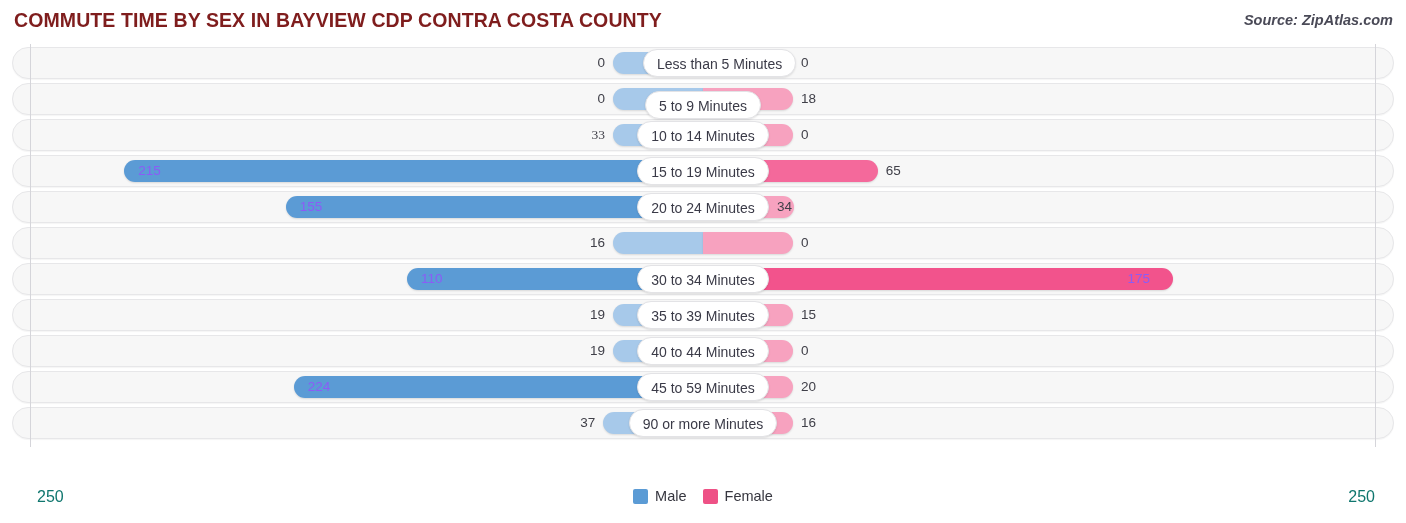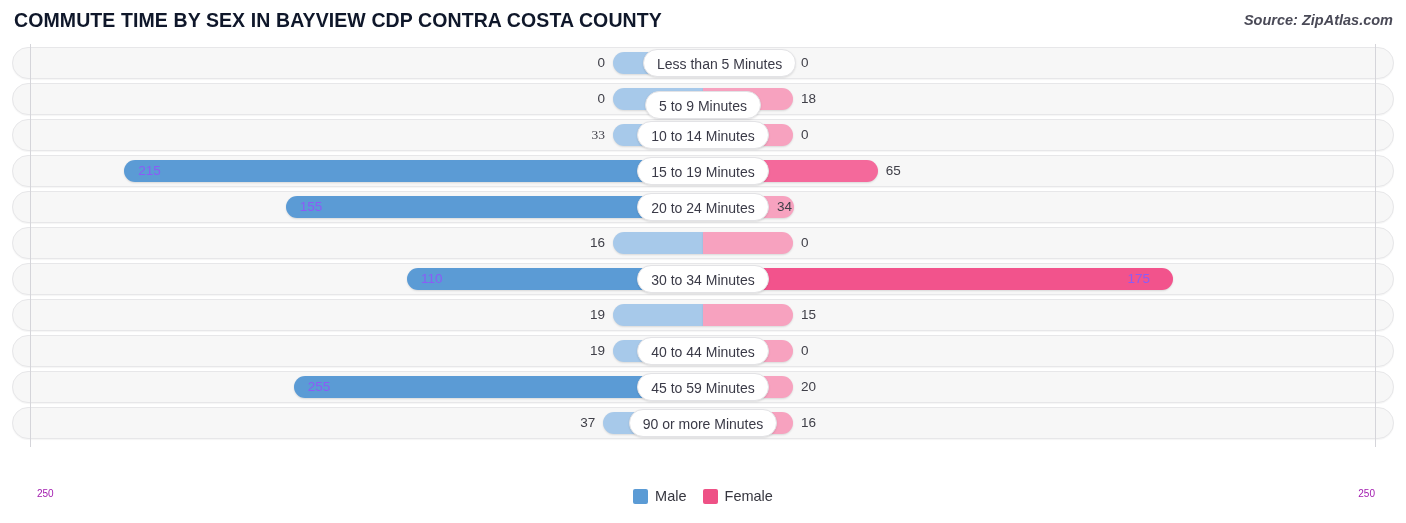--- a/index.html
+++ b/index.html
@@ -22,21 +22,21 @@
     position: relative;
     height: 44px;
   }
   .chart-title {
     position: absolute;
     left: 14px;
     top: 9px;
     font-size: 19.5px;
     font-weight: 600;
     letter-spacing: .1px;
-    color: #0f172a;
+    color: #7f1d1d;
     white-space: nowrap;
   }
   .source {
     position: absolute;
     right: 13px;
     top: 12px;
     font-size: 14.5px;
     font-style: italic;
     font-weight: 600;
     color: #4a4a57;
@@ -146,22 +146,22 @@
   .footer {
     position: absolute;
     left: 0;
     top: 485px;
     width: 1406px;
     height: 38px;
   }
   .axis-max {
     position: absolute;
     top: 3px;
-    font-size: 10px;
-    color: #a21caf;
+    font-size: 16px;
+    color: #0f766e;
   }
   .axis-max.left  { left: 37px; }
   .axis-max.right { right: 31px; }
 
   .legend {
     position: absolute;
     left: 0;
     right: 0;
     top: 3px;
     display: flex;
@@ -251,34 +251,35 @@
         <div class="val inside" style="left: 420.88px;">110</div>
         <div class="val inside" style="left: 1127.4px; width: 32px; ">175</div>
         <div class="pill" style="left: 637.242px;">30 to 34 Minutes</div>
       </div>
       <div class="row">
         <div class="track"></div>
         <div class="bar male" style="left: 613px; width: 90px; background: rgb(167, 201, 234);"></div>
         <div class="bar female" style="left: 703px; width: 90px; background: rgb(247, 162, 191);"></div>
         <div class="val outside-left" style="left: 543px; width: 62px;">19</div>
         <div class="val outside-right" style="left: 801px;">15</div>
+        <div class="pill" style="left: 637.242px;">35 to 39 Minutes</div>
       </div>
       <div class="row">
         <div class="track"></div>
         <div class="bar male" style="left: 613px; width: 90px; background: rgb(167, 201, 234);"></div>
         <div class="bar female" style="left: 703px; width: 90px; background: rgb(247, 162, 191);"></div>
         <div class="val outside-left" style="left: 543px; width: 62px;">19</div>
         <div class="val outside-right" style="left: 801px;">0</div>
         <div class="pill" style="left: 637.242px;">40 to 44 Minutes</div>
       </div>
       <div class="row">
         <div class="track"></div>
         <div class="bar male" style="left: 293.816px; width: 409.184px; background: rgb(91, 155, 213);"></div>
         <div class="bar female" style="left: 703px; width: 90px; background: rgb(247, 162, 191);"></div>
-        <div class="val inside" style="left: 307.816px;">255</div>
+        <div class="val inside" style="left: 307.816px;">224</div>
         <div class="val outside-right" style="left: 801px;">20</div>
         <div class="pill" style="left: 637.242px;">45 to 59 Minutes</div>
       </div>
       <div class="row">
         <div class="track"></div>
         <div class="bar male" style="left: 603.396px; width: 99.604px; background: rgb(167, 201, 234);"></div>
         <div class="bar female" style="left: 703px; width: 90px; background: rgb(247, 162, 191);"></div>
         <div class="val outside-left" style="left: 533.396px; width: 62px;">37</div>
         <div class="val outside-right" style="left: 801px;">16</div>
         <div class="pill" style="left: 628.695px;">90 or more Minutes</div>

